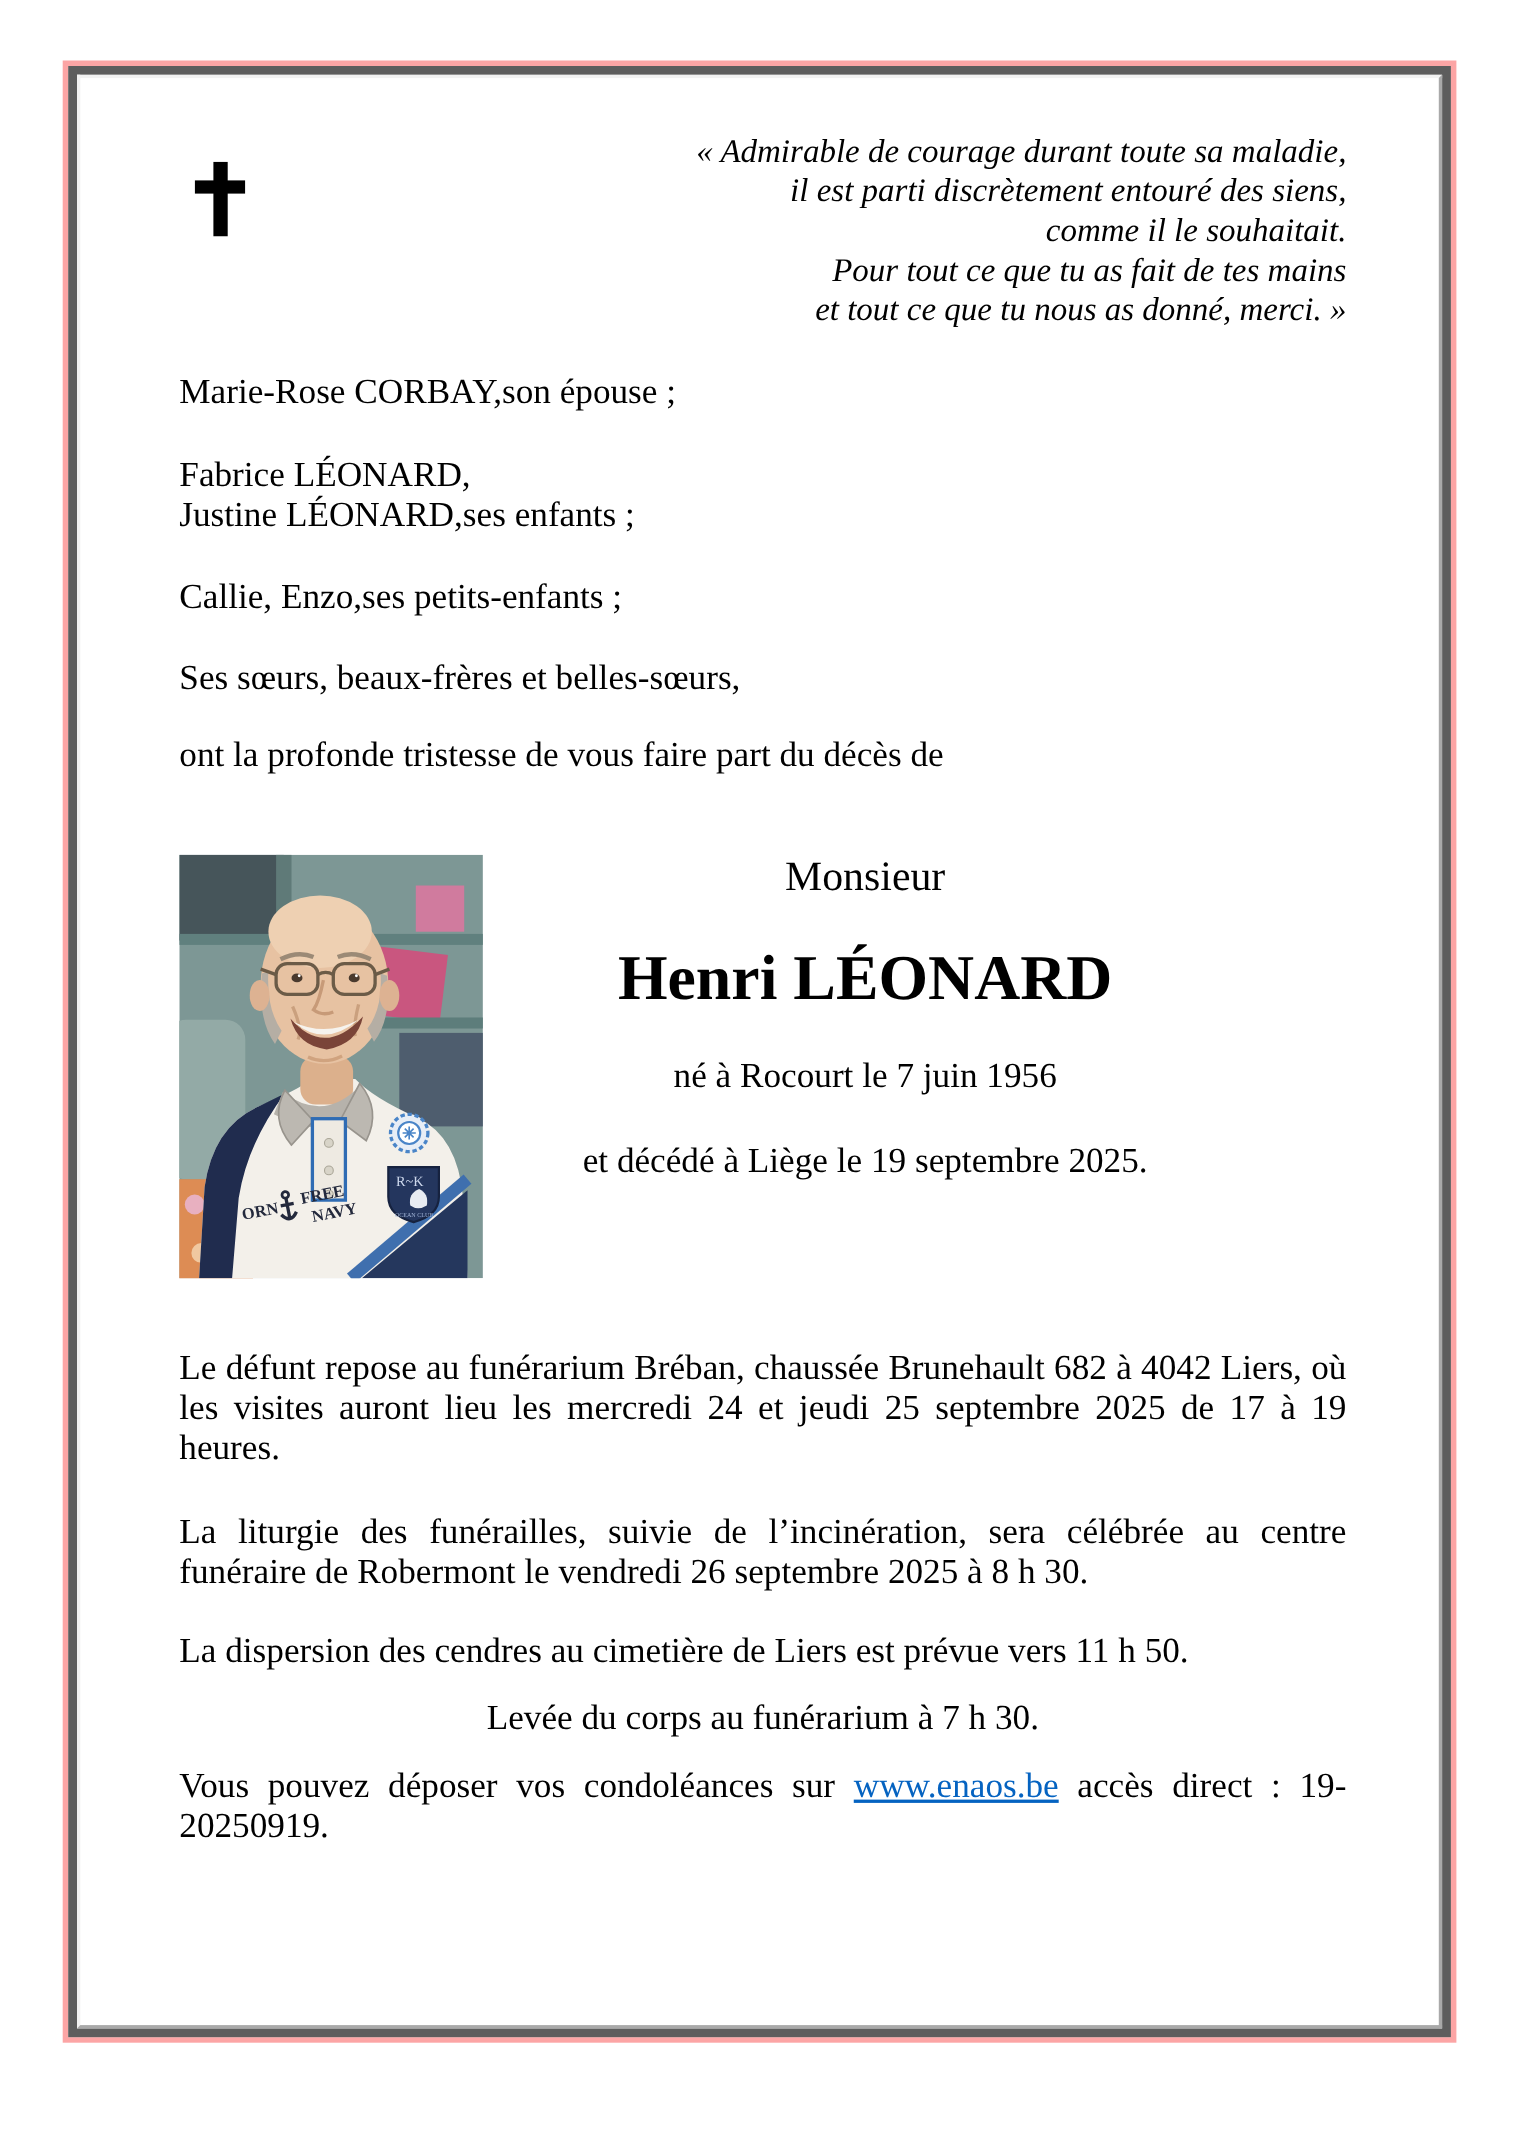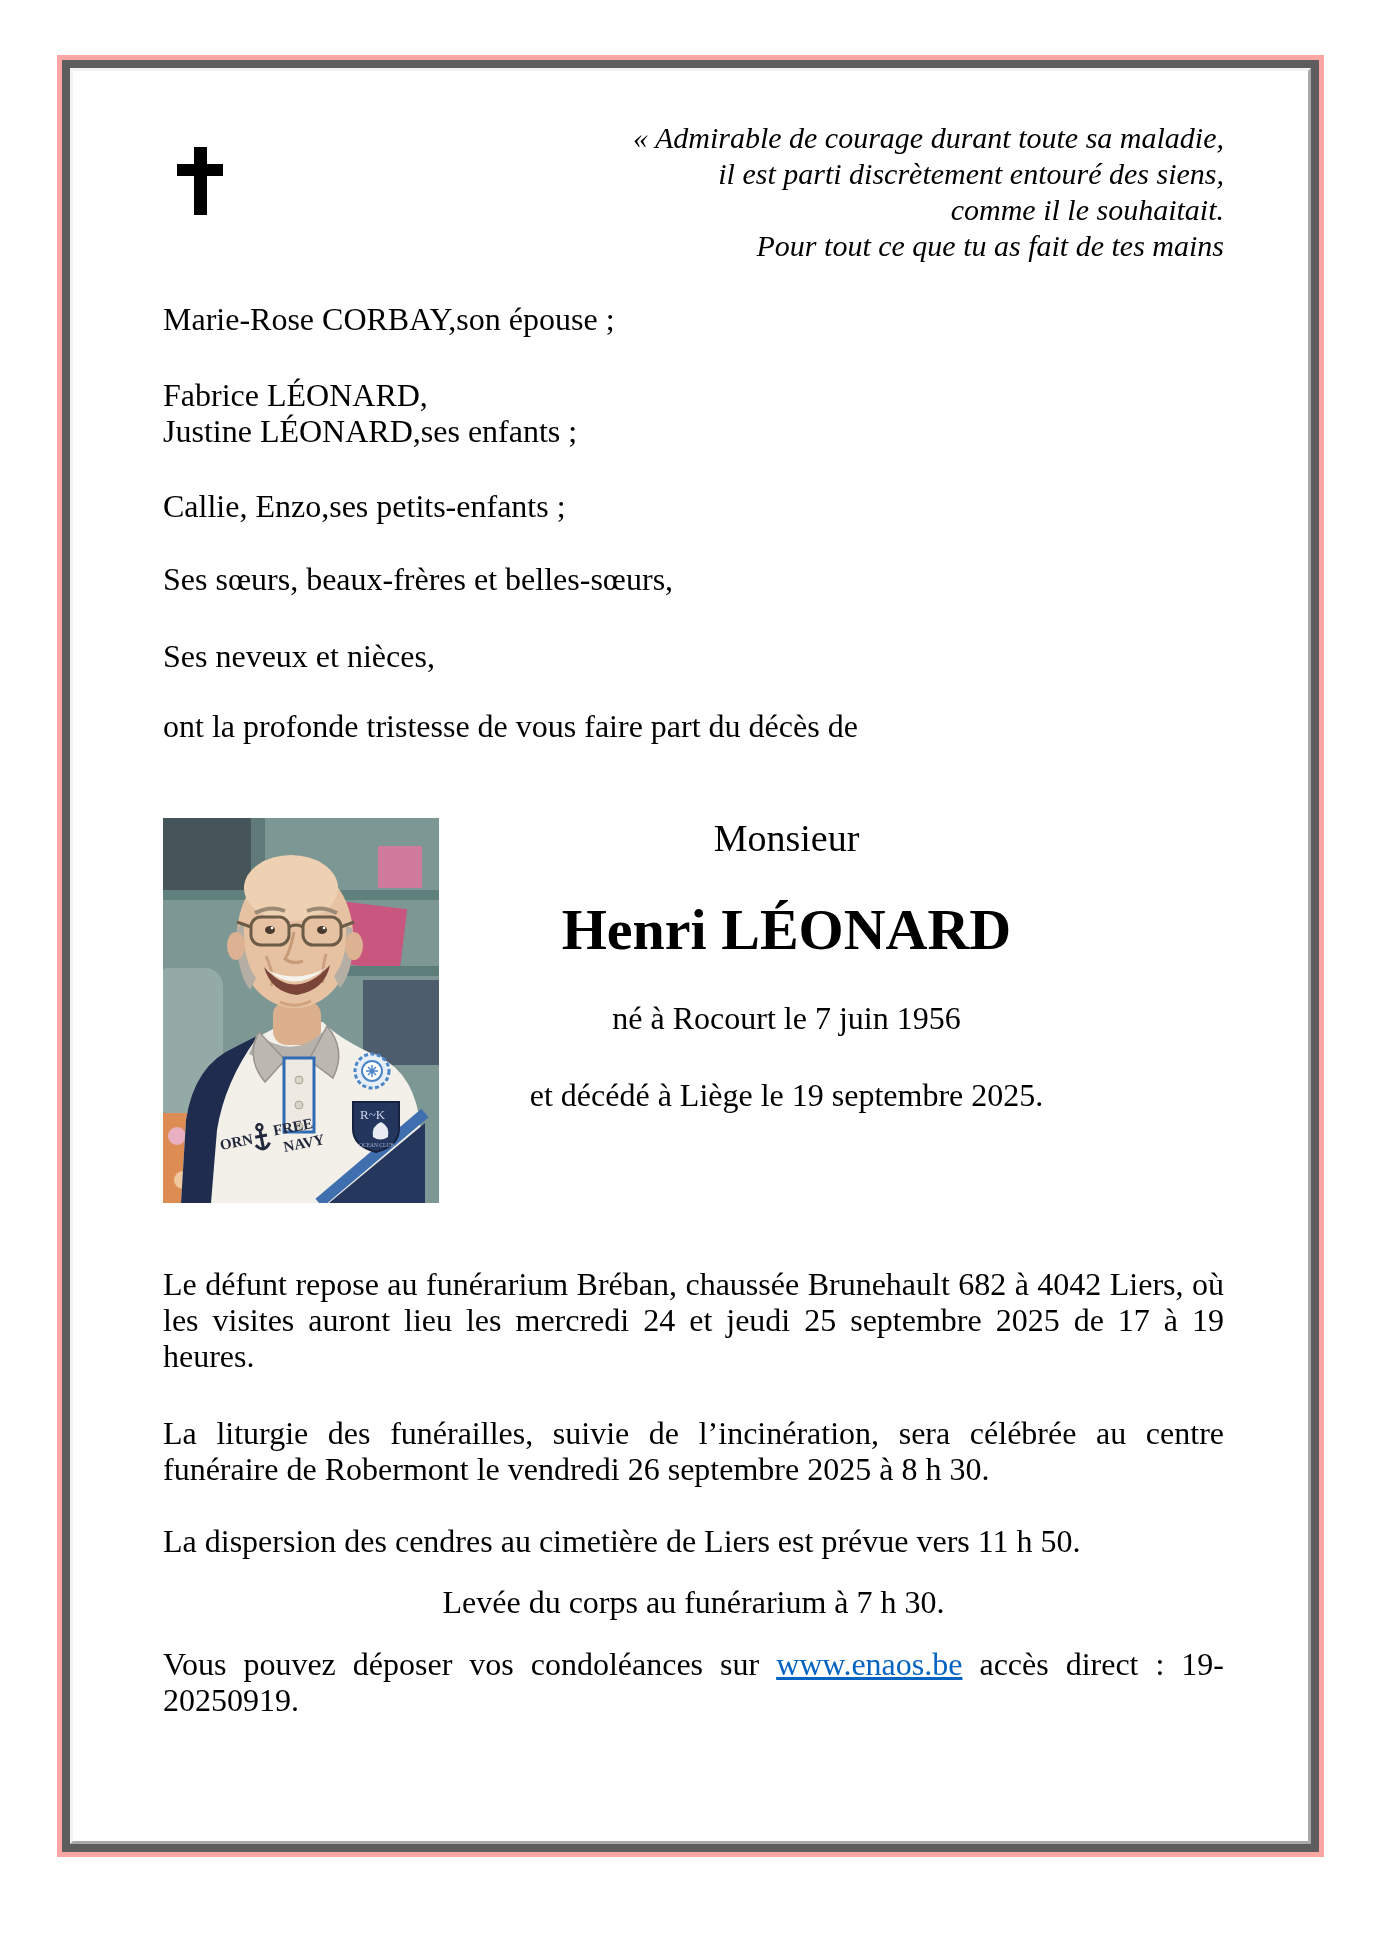--- a/index.html
+++ b/index.html
@@ -94,20 +94,21 @@
         <svg width="46" height="68" viewBox="0 0 46 68" aria-hidden="true">
           <rect x="17" y="0" width="13" height="68" fill="#000"></rect>
           <rect x="0" y="17" width="46" height="12" fill="#000"></rect>
         </svg>
       </div>
       <div class="quote">
         <div>« Admirable de courage durant toute sa maladie,</div>
         <div>il est parti discrètement entouré des siens,</div>
         <div>comme il le souhaitait.</div>
         <div>Pour tout ce que tu as fait de tes mains</div>
+        <div>et tout ce que tu nous as donné, merci. »</div>
       </div>
     </div>
 
     <div class="family">
       <div class="family-row">
         <span class="left">Marie-Rose CORBAY,</span>
         <span class="right">son épouse ;</span>
       </div>
       <div class="family-row gap40">
         <span class="left">Fabrice LÉONARD,</span>
@@ -116,24 +117,20 @@
       <div class="family-row">
         <span class="left">Justine LÉONARD,</span>
         <span class="right">ses enfants ;</span>
       </div>
       <div class="family-row gap39">
         <span class="left">Callie, Enzo,</span>
         <span class="right">ses petits-enfants ;</span>
       </div>
       <div class="family-row gap37">
         <span class="left">Ses sœurs, beaux-frères et belles-sœurs,</span>
-        <span class="right"></span>
-      </div>
-      <div class="family-row gap41">
-        <span class="left">Ses neveux et nièces,</span>
         <span class="right"></span>
       </div>
       <p class="announce">ont la profonde tristesse de vous faire part du décès de</p>
     </div>
 
     <div class="deceased">
       <div class="photo-frame">
         <svg width="276" height="385" viewBox="0 0 276 385">
 
           <rect width="276" height="385" fill="#7d9795"></rect>

